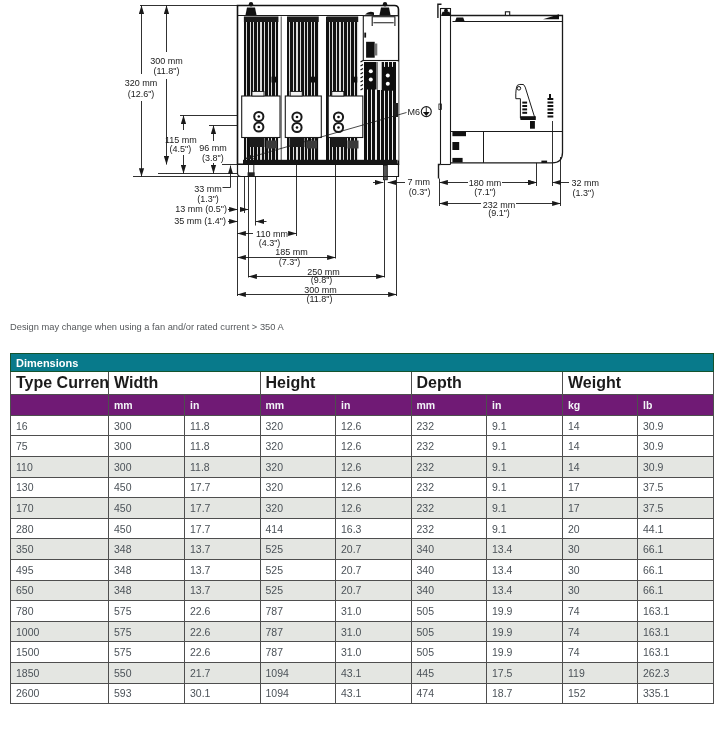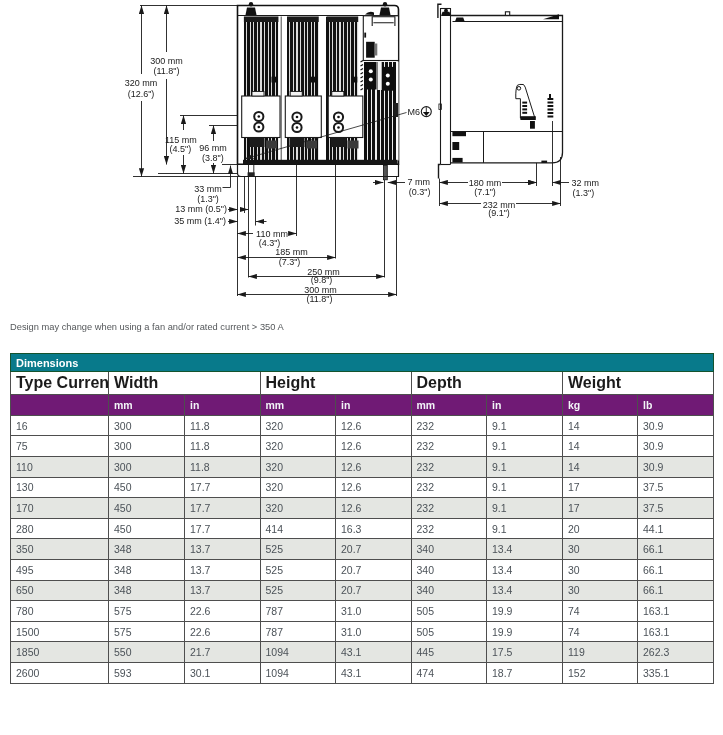--- a/index.html
+++ b/index.html
@@ -540,20 +540,31 @@
         <td style="height:19.6px">780</td>
         <td>575</td>
         <td>22.6</td>
         <td>787</td>
         <td>31.0</td>
         <td>505</td>
         <td>19.9</td>
         <td>74</td>
         <td>163.1</td>
       </tr>
+<tr class="even">
+        <td style="height:19.6px">1000</td>
+        <td>575</td>
+        <td>22.6</td>
+        <td>787</td>
+        <td>31.0</td>
+        <td>505</td>
+        <td>19.9</td>
+        <td>74</td>
+        <td>163.1</td>
+      </tr>
 <tr class="odd">
         <td style="height:19.6px">1500</td>
         <td>575</td>
         <td>22.6</td>
         <td>787</td>
         <td>31.0</td>
         <td>505</td>
         <td>19.9</td>
         <td>74</td>
         <td>163.1</td>

